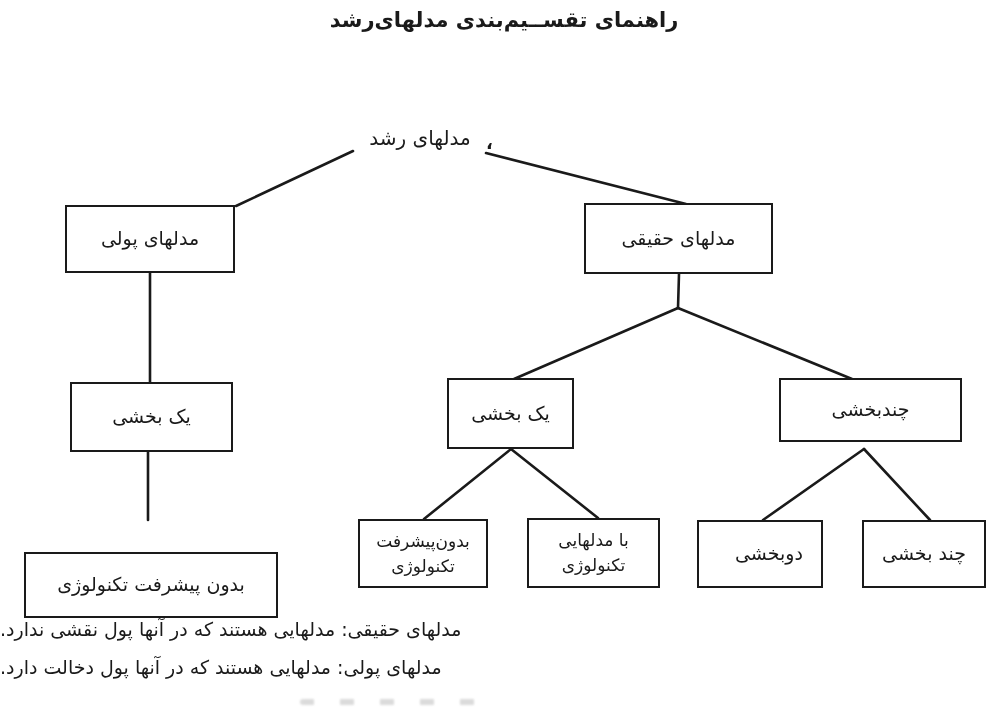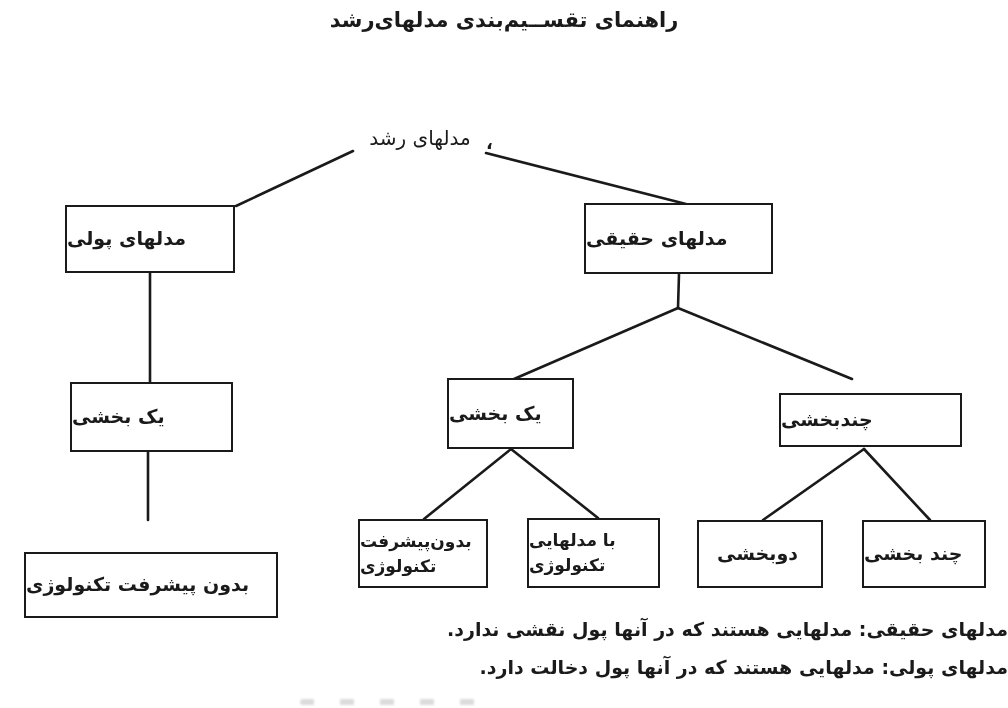--- a/index.html
+++ b/index.html
@@ -33,47 +33,47 @@
   .root-mark{
     position:absolute;
     top:132px;left:486px;
     font-size:18px;font-weight:700;
   }
   .edges{position:absolute;top:0;left:0;width:1008px;height:708px;}
   .edges line{stroke:var(--ink);stroke-width:2.6;stroke-linecap:round;}
   .node{
     position:absolute;
     border:2.5px solid var(--ink);
-    display:flex;flex-direction:column;align-items:flex-end;justify-content:center;
+    display:flex;flex-direction:column;align-items:center;justify-content:center;
     text-align:center;
-    font-weight:700;
+    font-weight:400;
     font-size:19px;
     direction:rtl;
     background:var(--paper);
     line-height:1.45;
     box-sizing:border-box;
   }
   .node .line{white-space:nowrap;}
   .n-monetary   {left:65px;  top:205px; width:170px; height:68px;}
   .n-real       {left:584px; top:203px; width:189px; height:71px;}
   .n-one-left   {left:70px;  top:382px; width:163px; height:70px;}
   .n-one-mid    {left:447px; top:378px; width:127px; height:71px;}
-  .n-multi      {left:779px; top:378px; width:183px; height:54px;margin-top:15px;}
+  .n-multi      {left:779px; top:378px; width:183px; height:64px;}
   .n-notech-left{left:24px;  top:520px; width:254px; height:66px;margin-top:32px;}
   .n-notech-mid {left:358px; top:519px; width:130px; height:69px; font-size:17px;}
   .n-withtech   {left:527px; top:518px; width:133px; height:70px; font-size:17px;}
   .n-two-sector {left:697px; top:520px; width:126px; height:68px;padding-left:18px;}
   .n-multi-leaf {left:862px; top:520px; width:124px; height:68px;}
   .footnotes{
     position:absolute;
     top:610px;left:0;right:0;
-    text-align:right;
+    text-align:left;
     direction:rtl;
     font-size:19px;
-    font-weight:700;
+    font-weight:400;
     line-height:2.0;
   }
   .footnote{display:block;}
   .scan-artifact{
     position:absolute;
     left:300px;top:699px;width:200px;height:6px;
     background:repeating-linear-gradient(90deg,#9a9a9a 0 14px,transparent 14px 40px);
     opacity:.35;filter:blur(1.2px);
     border-radius:3px;
   }

